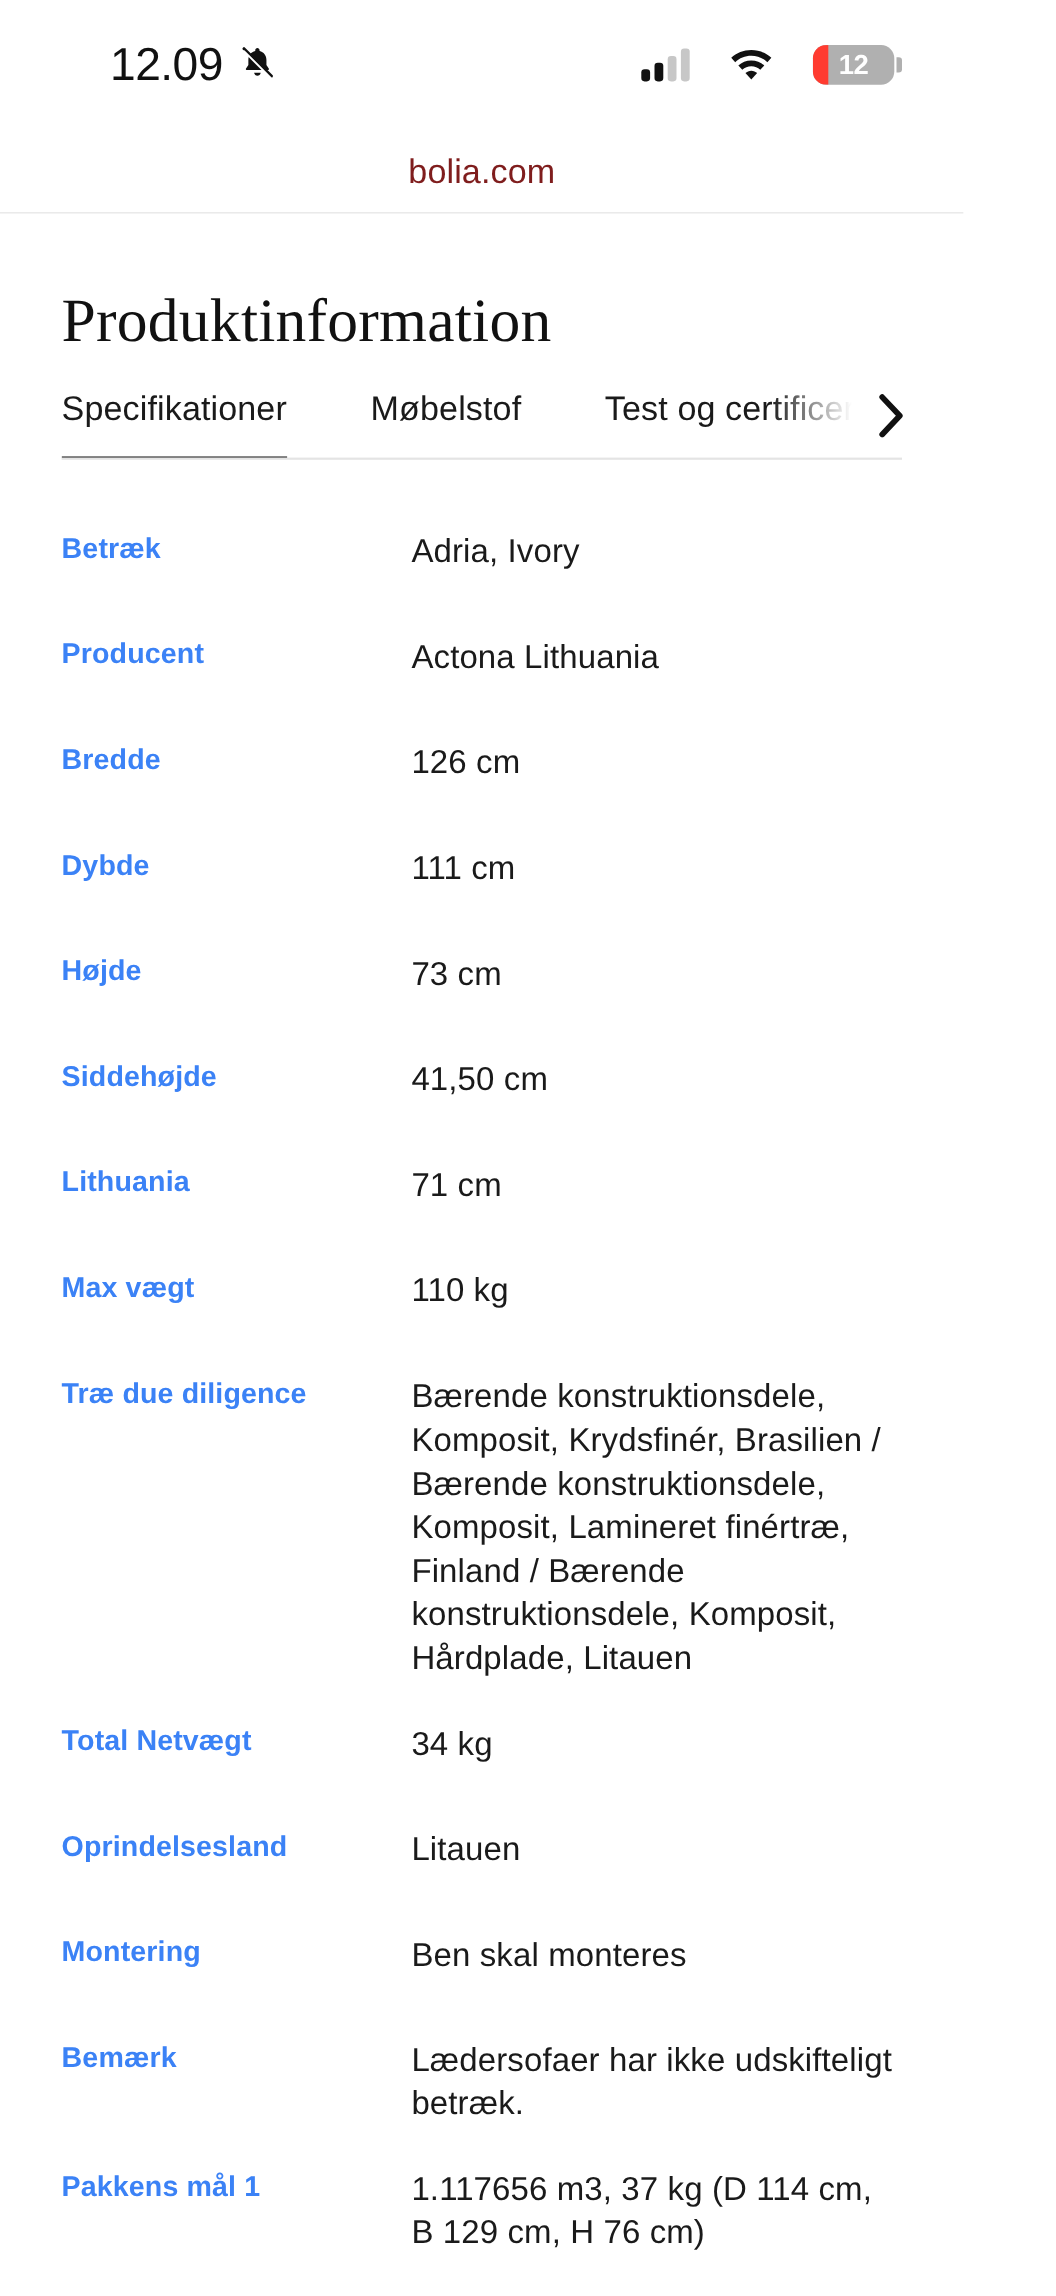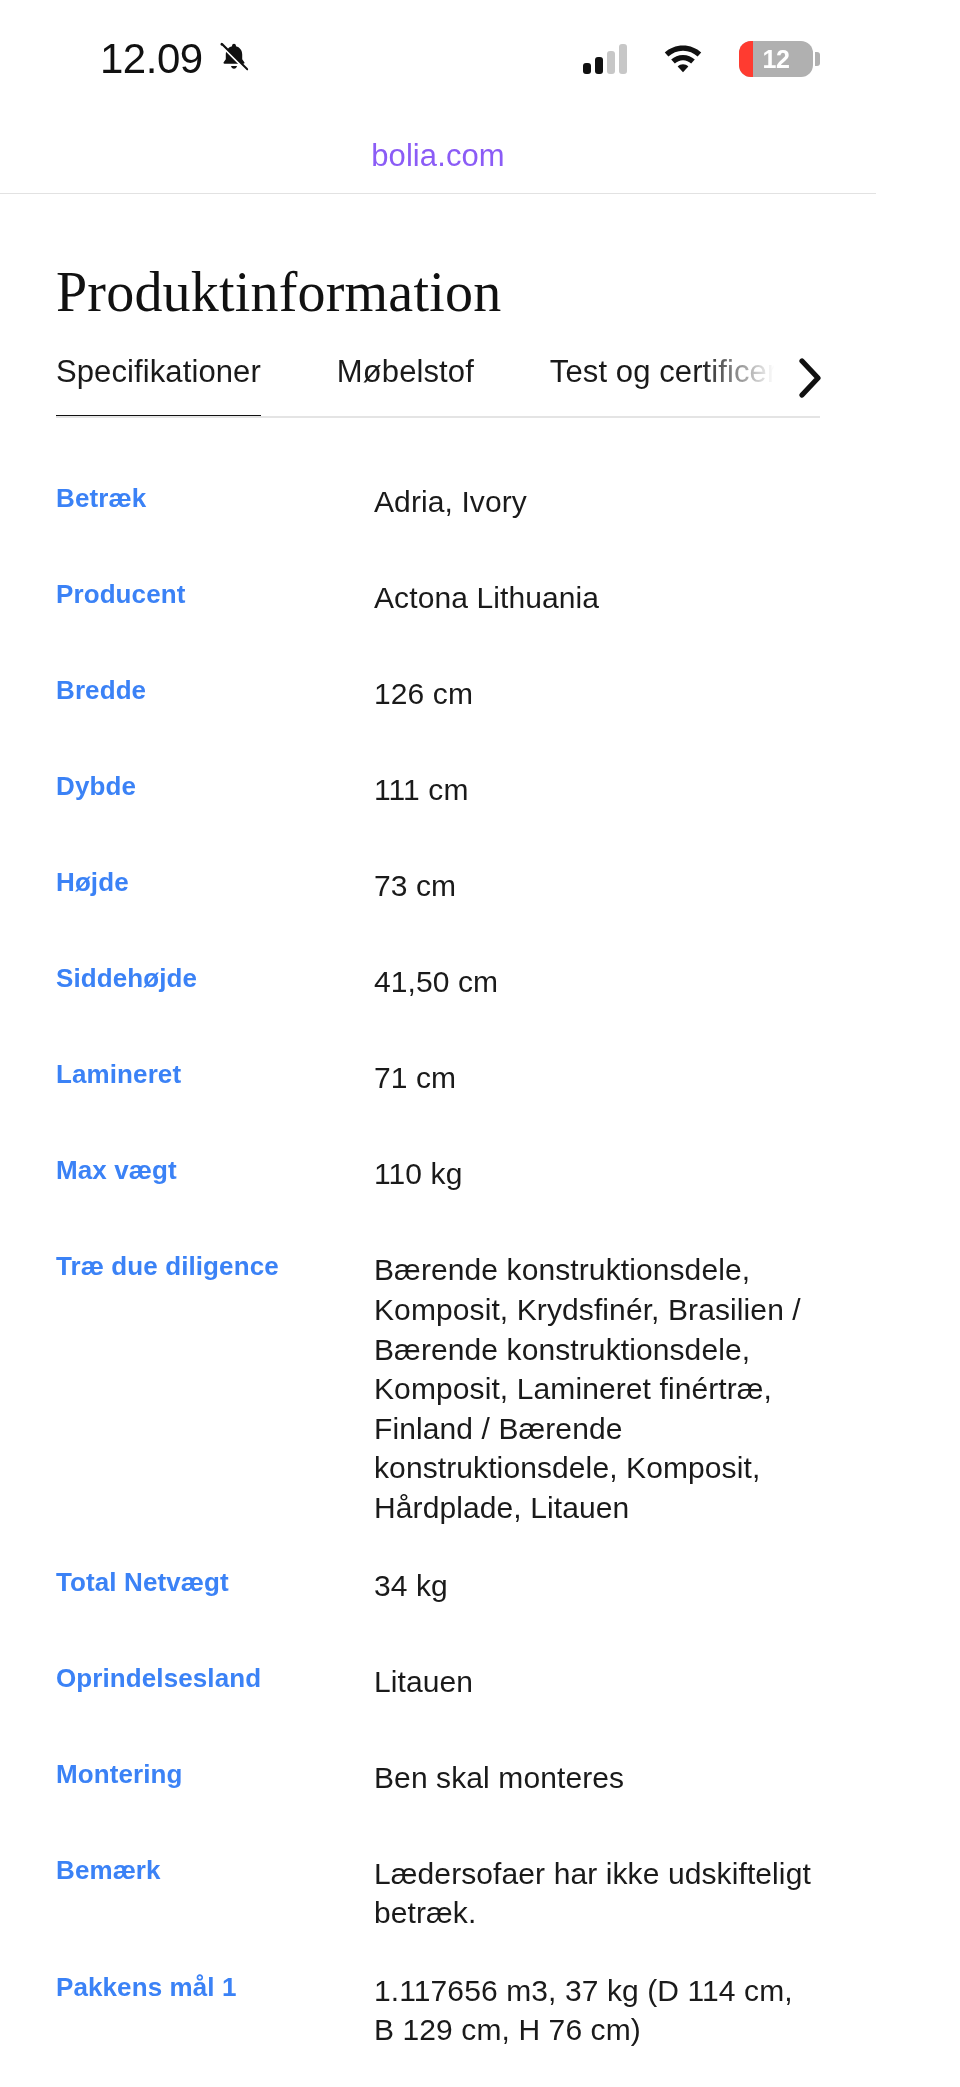--- a/index.html
+++ b/index.html
@@ -105,21 +105,21 @@
   
   .url-bar {
     height: 76px;
     display: flex;
     align-items: center;
     justify-content: center;
     border-bottom: 1px solid #e2e2e2;
   }
   .url-text {
     font-size: 31px;
-    color: #8b5cf6;
+    color: #7f1d1d;
     letter-spacing: 0.1px;
   }
 
   
   .content {
     padding: 0 56px;
   }
 
   .page-title {
     font-family: "Liberation Serif", serif;
@@ -296,21 +296,21 @@
         <div class="spec-label">Højde</div>
         <div class="spec-value">73 cm</div>
       </div>
 
       <div class="spec-row">
         <div class="spec-label">Siddehøjde</div>
         <div class="spec-value">41,50 cm</div>
       </div>
 
       <div class="spec-row">
-        <div class="spec-label">Lamineret</div>
+        <div class="spec-label">Lithuania</div>
         <div class="spec-value">71 cm</div>
       </div>
 
       <div class="spec-row">
         <div class="spec-label">Max vægt</div>
         <div class="spec-value">110 kg</div>
       </div>
 
       <div class="spec-row">
         <div class="spec-label">Træ due diligence</div>

